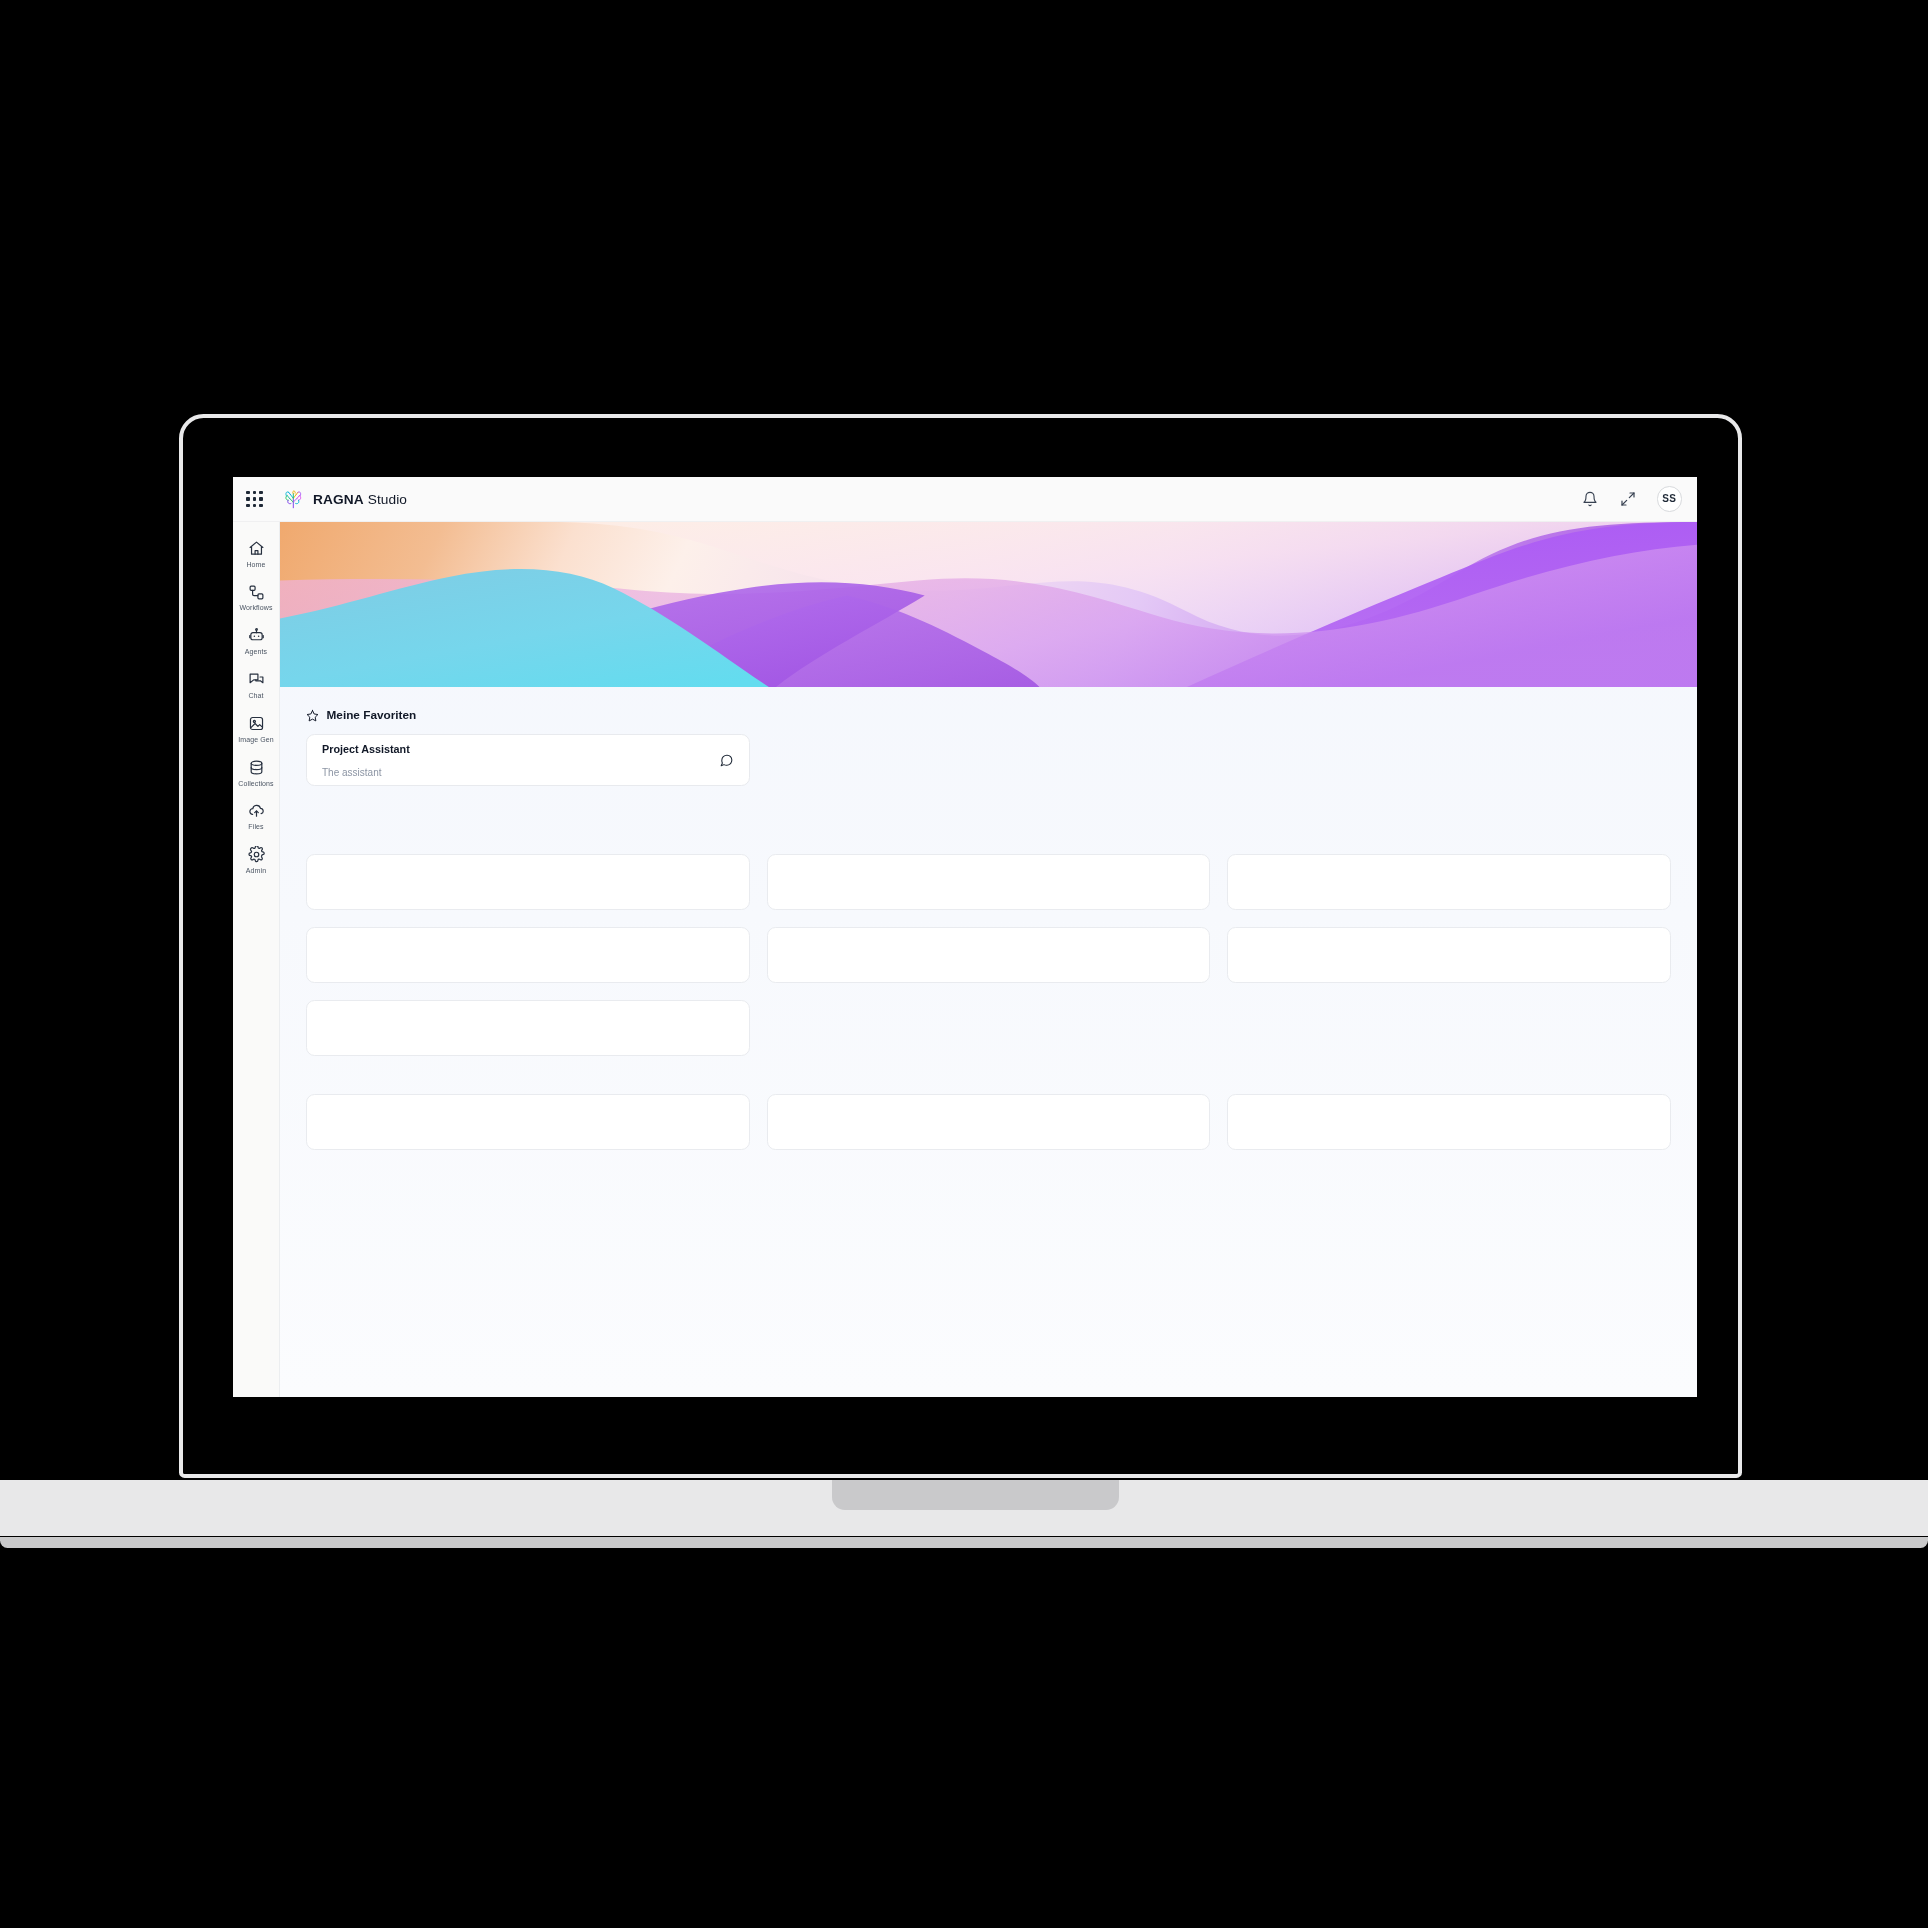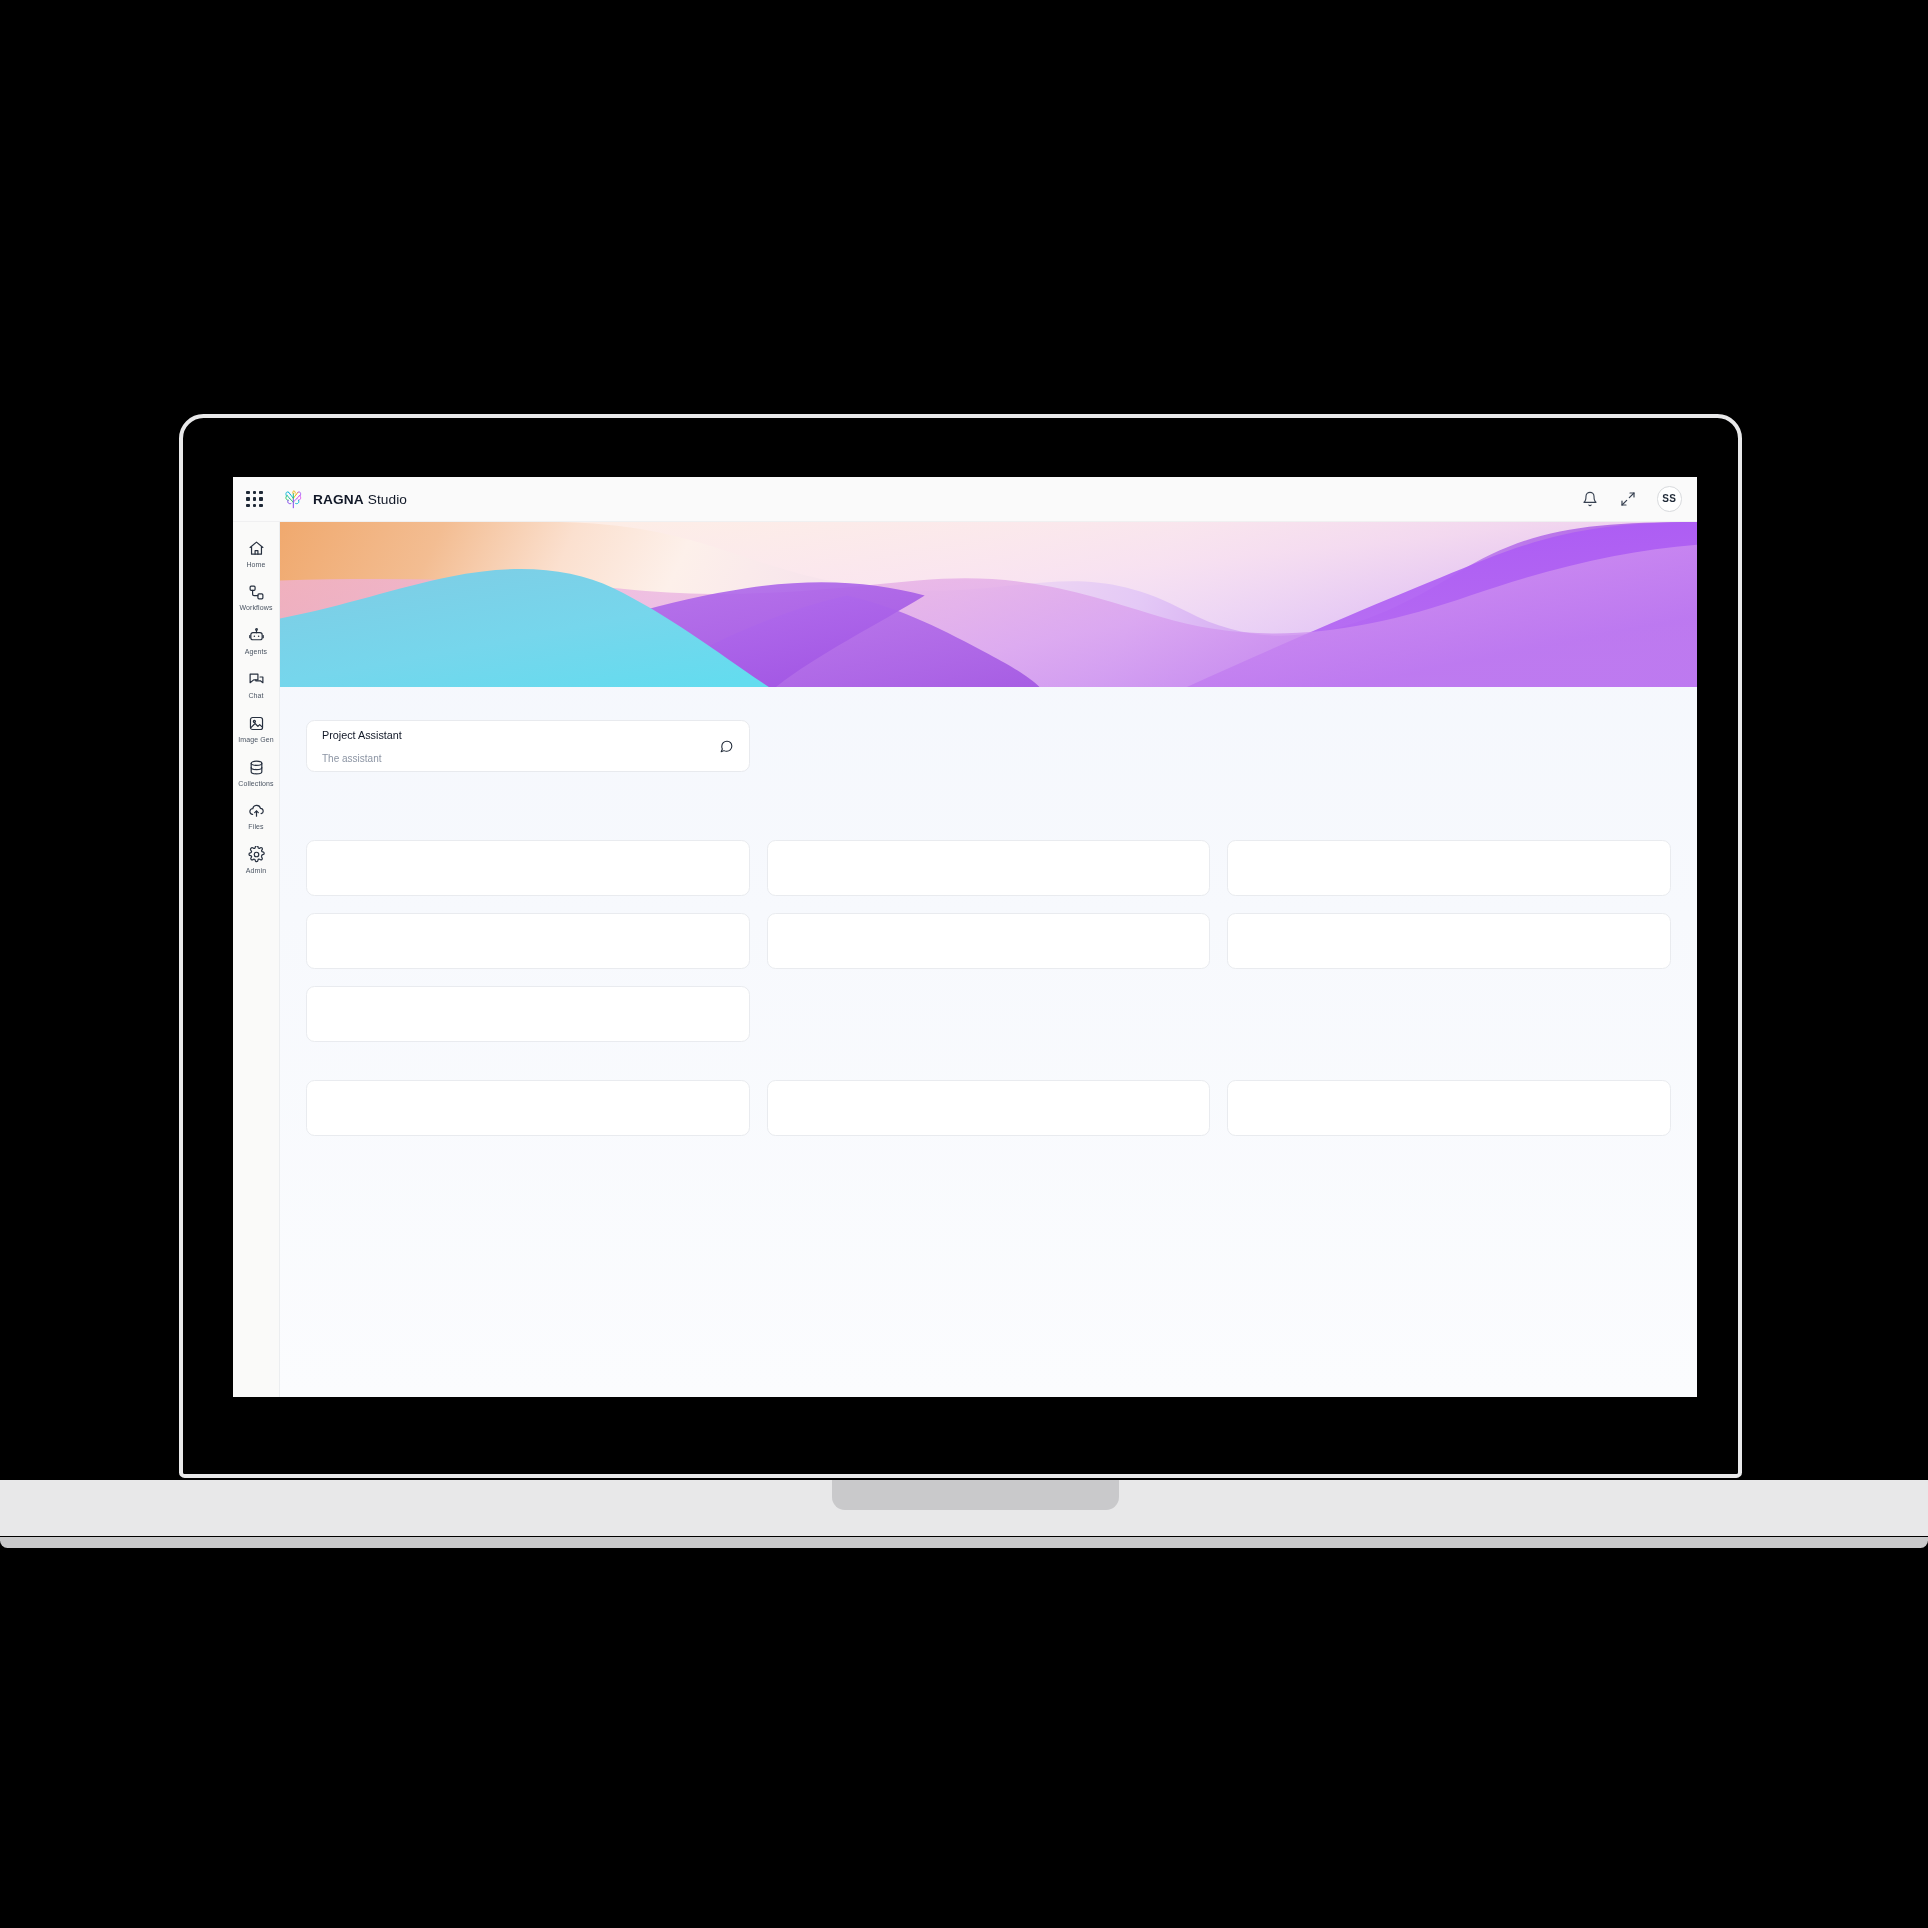--- a/index.html
+++ b/index.html
@@ -125,21 +125,21 @@
   .section-title { font-size: 11.8px; font-weight: 700; color: #111827; line-height: 14px; }
   .section-sub { font-size: 9.4px; color: #6b7280; margin-top: 1.9px; line-height: 12.2px; }
 
   .fav-grid { margin-top: 12.2px; display: grid; grid-template-columns: repeat(3, 1fr); gap: 17px; }
   .fav-card {
     background: #fff; border: 0.9px solid #e8eaee; border-radius: 8.5px;
     padding: 13px 15px; height: 52px;
     display: flex; align-items: center; justify-content: space-between;
     cursor: pointer;
   }
-  .fav-name { font-size: 10.8px; font-weight: 400; color: #111827; line-height: 14px; }
+  .fav-name { font-size: 10.8px; font-weight: 700; color: #111827; line-height: 14px; }
   .fav-desc { font-size: 10px; color: #8b94a3; line-height: 12.2px; margin-top: 11px; }
   .fav-action { width: 15px; height: 15px; color: #1f2937; flex: 0 0 15px; cursor: pointer; }
 
   .block-gap { height: 55px; }
   .block-gap-sm { height: 24.5px; }
 
   .tpl-grid { margin-top: 13px; display: grid; grid-template-columns: repeat(3, 1fr); gap: 17px 17px; }
   .tpl-card {
     background: #fff; border: 0.9px solid #e9ebef; border-radius: 8.5px;
     height: 56px; cursor: pointer;
@@ -337,20 +337,28 @@
 
               <path d="M120,175 C190,120 260,86 330,70 C380,59 420,64 455,78 C420,110 380,140 350,175 Z" fill="url(#gViolet)" opacity="0.88"></path>
               <path d="M250,175 C300,130 350,95 400,78 C440,92 470,116 500,140 C520,156 530,166 536,175 Z" fill="url(#gViolet)" opacity="0.8"></path>
 
               <path d="M-10,175 L-10,105 C40,92 80,70 120,58 C165,44 205,48 235,70 C275,99 310,140 345,175 Z" fill="url(#gCyan)"></path>
             </svg>
           </div>
 
           <div class="content">
 
+            <div class="section-head">
+              <svg class="sh-icon" viewBox="0 0 24 24" fill="none" stroke="currentColor" stroke-width="1.8" stroke-linecap="round" stroke-linejoin="round">
+                <polygon points="12 2.8 15 9.2 22 10.2 17 15.1 18.2 22 12 18.7 5.8 22 7 15.1 2 10.2 9 9.2 12 2.8"></polygon>
+              </svg>
+              <div>
+                <div class="section-title">Meine Favoriten</div>
+              </div>
+            </div>
 
             <div class="fav-grid">
               <div class="fav-card">
                 <div>
                   <div class="fav-name">Project Assistant</div>
                   <div class="fav-desc">The assistant</div>
                 </div>
                 <svg class="fav-action" viewBox="0 0 24 24" fill="none" stroke="currentColor" stroke-width="1.7" stroke-linecap="round" stroke-linejoin="round">
                   <path d="M20.5 11.5a8 8 0 0 1-8.6 8 9 9 0 0 1-3.9-.9L3.5 20.5l1.9-4.4A8 8 0 0 1 4.5 12v-.5a8 8 0 0 1 8-8h.5a8 8 0 0 1 7.5 7.5z"></path>
                 </svg>

